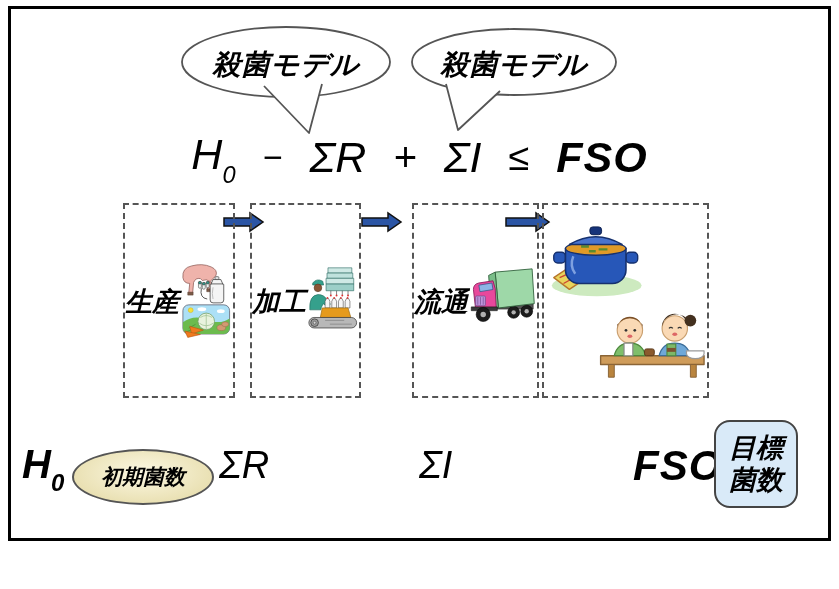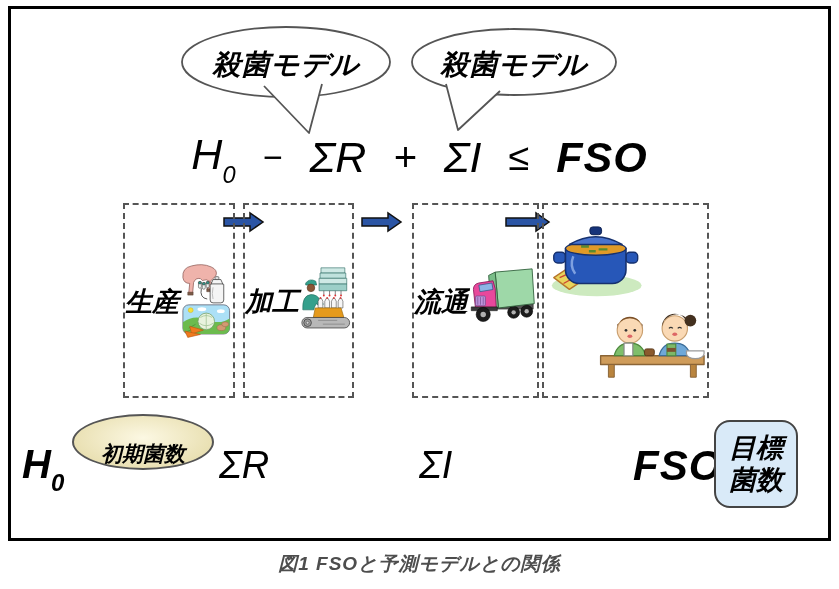--- a/index.html
+++ b/index.html
@@ -13,33 +13,33 @@
   .formula{position:absolute;left:0;top:126px;width:839px;height:62px;display:flex;
            justify-content:center;align-items:center;gap:27px;font-size:43px;}
   .formula sub{font-size:0.55em;position:relative;top:0.18em;}
   .f-minus{font-size:34px;}
   .f-plus{font-size:40px;}
   .f-leq{font-size:38px;}
   .f-fso{font-weight:bold;letter-spacing:1px;}
   .stage{position:absolute;top:203px;height:195px;border:2px dashed #555;box-sizing:border-box;
          display:flex;flex-direction:row;align-items:center;}
   .s1{left:123px;width:112px;}
-  .s2{left:243px;width:111px;}
+  .s2{left:250px;width:111px;}
   .s3{left:412px;width:127px;}
   .s4{left:542px;width:167px;}
   .stage-label{font-size:27px;font-weight:bold;line-height:34px;margin-top:2px;white-space:nowrap;}
   .stage-art{flex:1;width:100%;}
   .legend-sym{position:absolute;font-size:38px;white-space:nowrap;}
   .legend-sym sub{font-size:0.6em;position:relative;top:0.15em;}
   .sym-h0{left:22px;top:442px;font-weight:bold;font-size:40px;}
   .sym-sr{left:219px;top:444px;}
   .sym-si{left:419px;top:444px;}
   .sym-fso{left:633px;top:442px;font-weight:bold;font-size:42px;letter-spacing:1px;}
-  .lg-ellipse{position:absolute;top:414px;height:56px;border:2px solid #555;border-radius:50%;
-              display:flex;align-items:flex-end;justify-content:center;font-size:21px;font-weight:bold;box-sizing:border-box;}
+  .lg-ellipse{position:absolute;top:449px;height:56px;border:2px solid #555;border-radius:50%;
+              display:flex;align-items:center;justify-content:center;font-size:21px;font-weight:bold;box-sizing:border-box;}
   .e1{left:72px;width:142px;}
   .e2{left:279px;width:132px;}
   .e3{left:459px;width:144px;}
   .fso-box{position:absolute;left:714px;top:420px;width:84px;height:88px;border:2.5px solid #444;
            border-radius:16px;box-sizing:border-box;display:flex;flex-direction:column;
            align-items:center;justify-content:center;font-size:27px;font-weight:bold;line-height:1.2;}
   .caption{position:absolute;left:0;top:551px;width:839px;text-align:center;font-size:19px;
            font-weight:bold;color:#4d4d4d;letter-spacing:1px;}
 </style>
 </head>
@@ -221,14 +221,13 @@
   <div class="legend-sym sym-sr">ΣR</div>
 
   <div class="legend-sym sym-si">ΣI</div>
 
   <div class="legend-sym sym-fso">FSO</div>
   <div class="fso-box" style="background: rgb(217, 234, 248);">
     <span>目標</span>
     <span>菌数</span>
   </div>
 
-  <div class="caption">図1 FSOと予測モデルとの関係</div>
 </div>
 
 </body></html>

